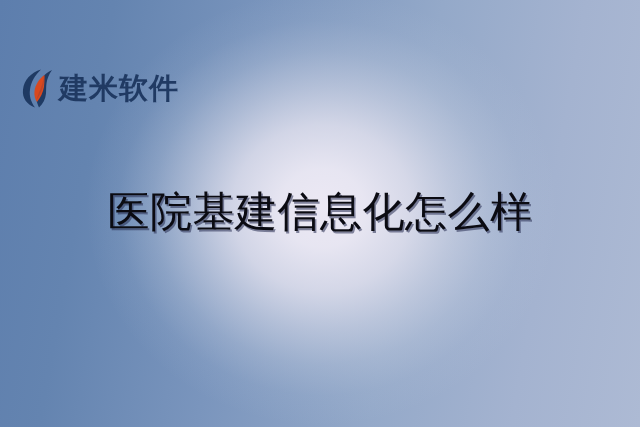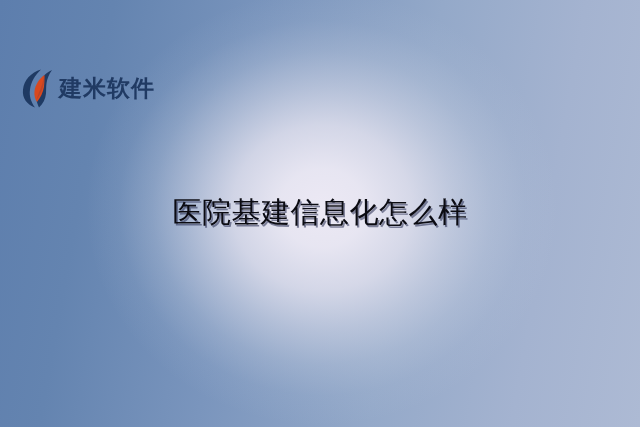--- a/index.html
+++ b/index.html
@@ -57,37 +57,37 @@
     gap: 6px;
   }
   #logo-mark {
     width: 32px;
     height: 39px;
     display: block;
     flex: none;
   }
   #logo-text {
     font-family: "Liberation Sans", "DejaVu Sans", sans-serif;
-    font-size: 23px;
+    font-size: 29px;
     font-weight: 700;
     letter-spacing: 1px;
     color: #203a63;
     line-height: 1;
     white-space: nowrap;
   }
 
   
   #headline {
     position: absolute;
     left: 0;
     top: 188px;
     width: 640px;
     text-align: center;
     font-family: "Liberation Serif", "DejaVu Serif", serif;
-    font-size: 29px;
+    font-size: 42px;
     line-height: 48px;
     letter-spacing: 0.5px;
     color: #0b0b12;
     white-space: nowrap;
     text-shadow: 1.5px 1.5px 0 rgba(40,46,82,0.55);
   }
 </style>
 </head>
 <body>
 

